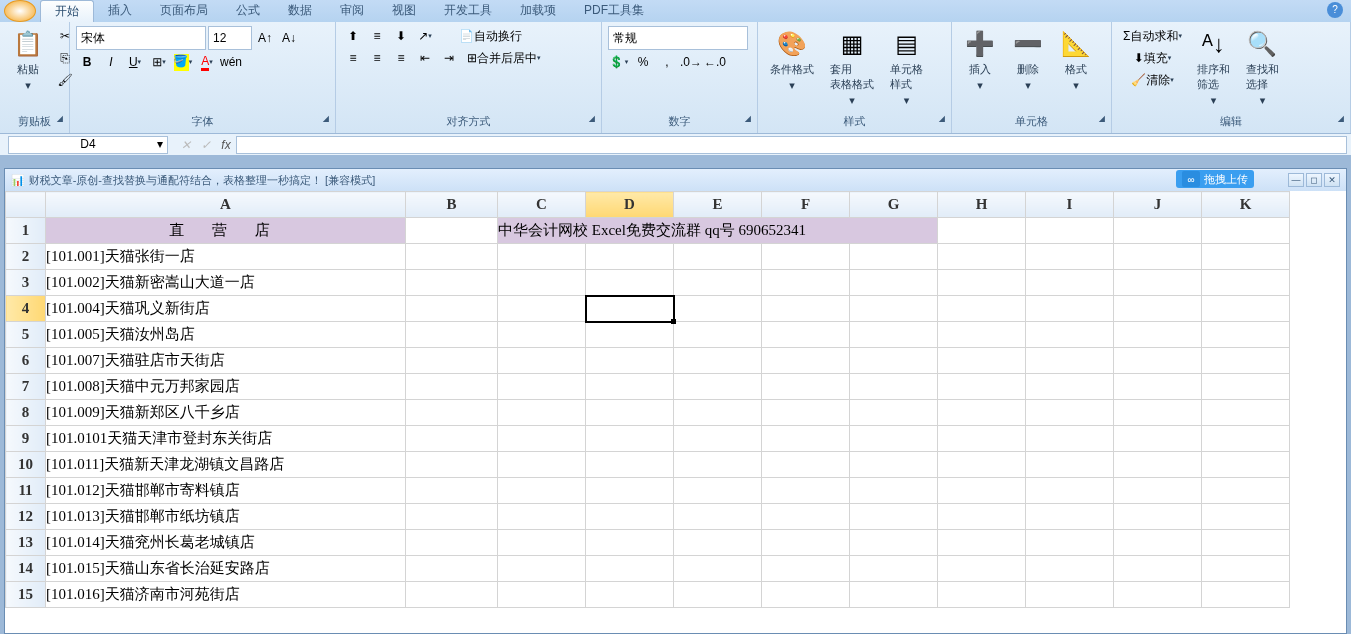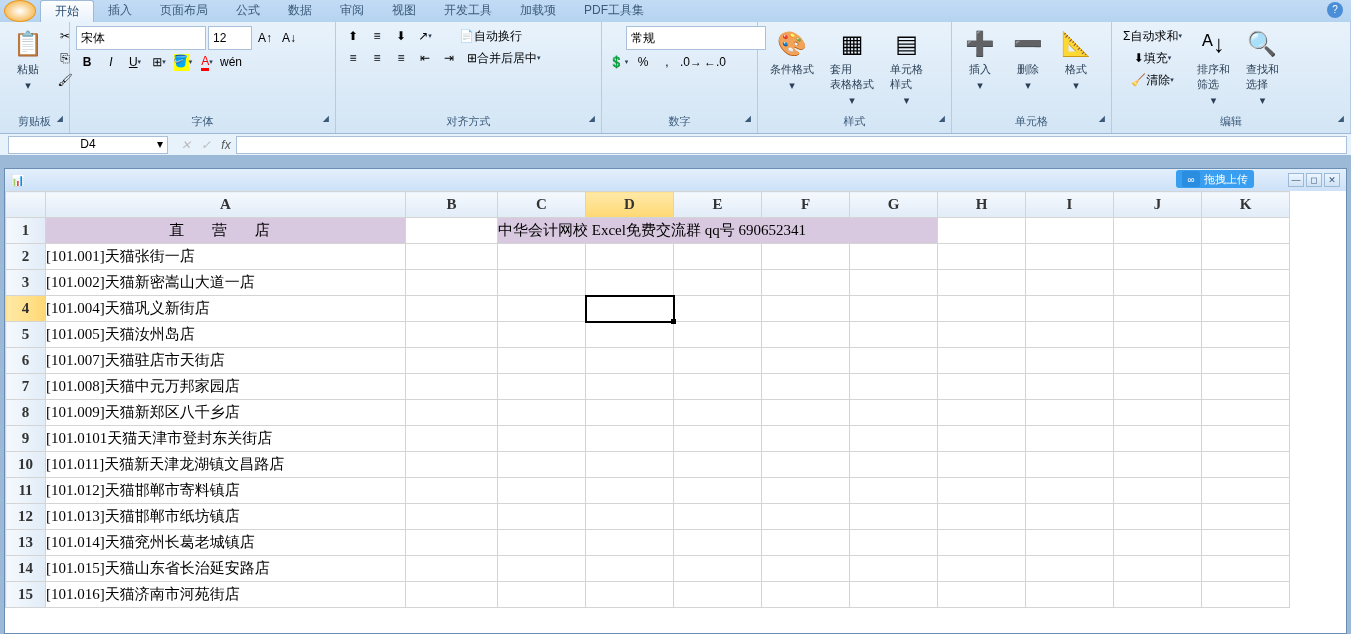--- a/index.html
+++ b/index.html
@@ -158,21 +158,21 @@
       </div>
     </div>
       </div>
     <div class="group-label">对齐方式</div>
   </div>
 
   <div class="group" style="width:156px">
     <div class="group-content">
         <div class="col" style="width:100%">
       <div class="row">
-            <input class="sel" style="width: 140px; margin-left: 18px;" value="常规">
+            <input class="sel" style="width: 140px;" value="常规">
           </div>
       <div class="row">
         <div class="sm-btn">💲<span class="dd">▾</span></div>
         <div class="sm-btn">%</div>
         <div class="sm-btn">,</div>
         <div class="sm-btn">.0→</div>
         <div class="sm-btn">←.0</div>
       </div>
     </div>
       </div>
@@ -252,20 +252,21 @@
   <div class="fx-btn" style="color:#bbb">✕</div>
   <div class="fx-btn" style="color:#bbb">✓</div>
   <div class="fx-btn">fx</div>
   <div class="formula-input"></div>
 </div>
 
 <div class="wb-area">
   <div class="wb-window">
     <div class="wb-title">
       <span>📊</span>
+      <span>财税文章-原创-查找替换与通配符结合，表格整理一秒搞定！  [兼容模式]</span>
       <div class="cloud-badge">
         <span class="ic">∞</span>
         <span>拖拽上传</span>
       </div>
       <div class="win-controls">
         <div class="win-btn">—</div>
         <div class="win-btn">◻</div>
         <div class="win-btn">✕</div>
       </div>
     </div>

